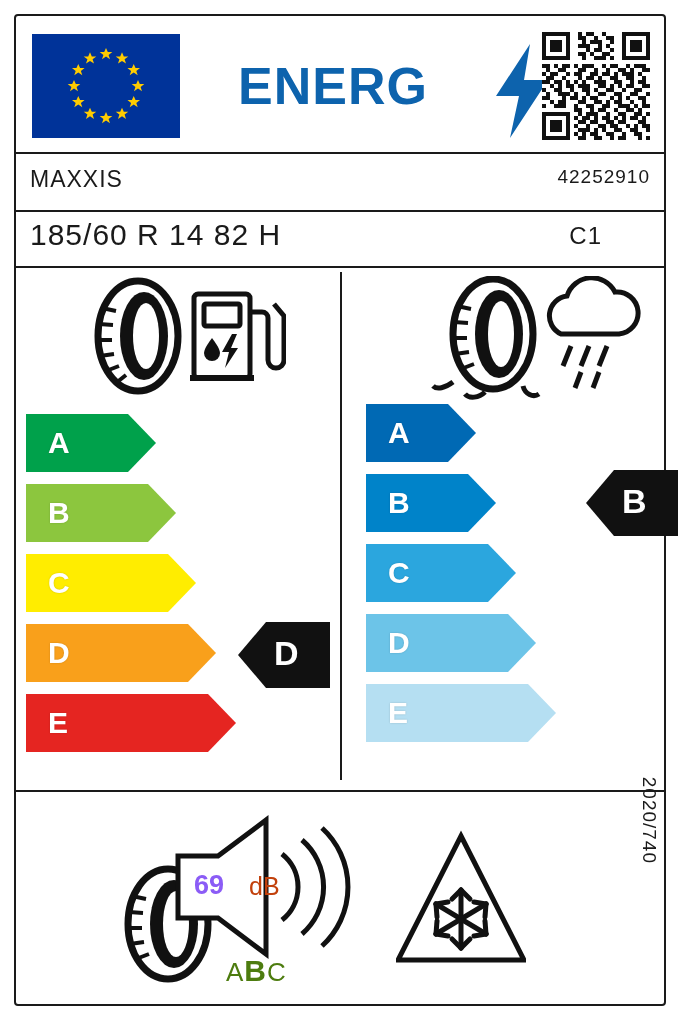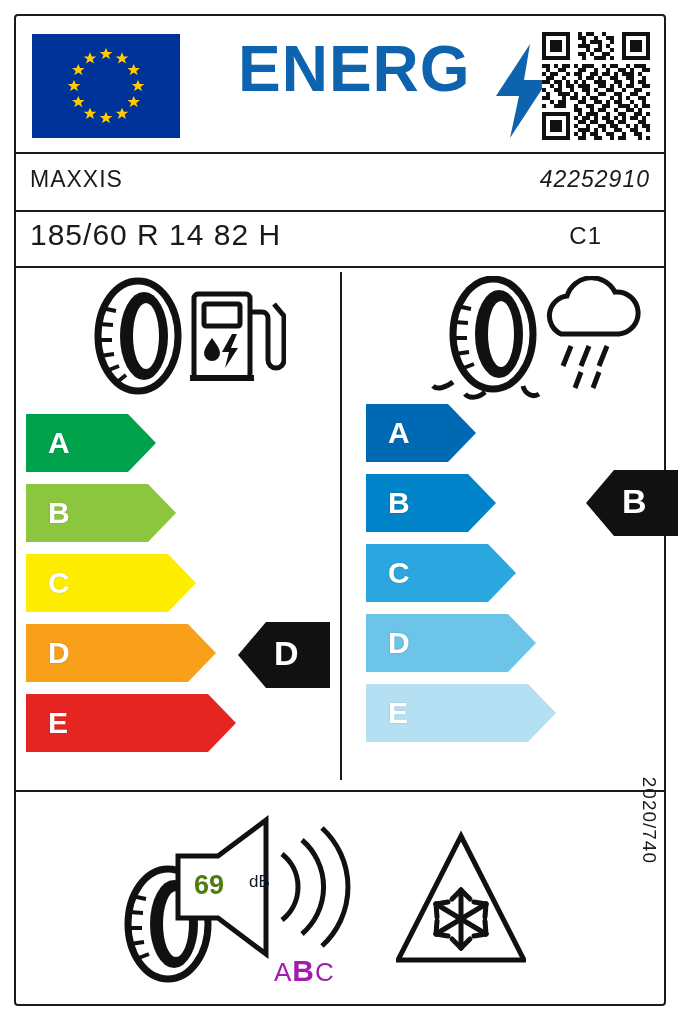--- a/index.html
+++ b/index.html
@@ -43,22 +43,22 @@
     left: 16px;
     top: 18px;
     width: 148px;
     height: 104px;
     background: #003399;
   }
   .eu-flag svg { display: block; }
   .energ-word {
     position: absolute;
     left: 222px;
-    top: 9px;
-    font-size: 64px;
+    top: 26px;
+    font-size: 52px;
     font-weight: bold;
     letter-spacing: 1px;
     color: #0d63ad;
     line-height: 88px;
   }
   .bolt {
     position: absolute;
     left: 476px;
     top: 28px;
     width: 60px;
@@ -90,24 +90,23 @@
     left: 14px;
     top: 12px;
     font-size: 23px;
     letter-spacing: 1px;
     color: #1a1a1a;
   }
   .sku {
     position: absolute;
     right: 14px;
     top: 12px;
-    font-size: 23px;
+    font-size: 19px;
     letter-spacing: 1px;
     color: #1a1a1a;
-    font-style: italic;
   }
 
   
   .size-row {
     position: absolute;
     left: 16px;
     top: 212px;
     width: 600px;
     height: 54px;
   }
@@ -225,37 +224,36 @@
     top: 22px;
     width: 260px;
     height: 180px;
   }
   .noise-db {
     position: absolute;
     left: 78px;
     top: 56px;
     font-size: 27px;
     font-weight: bold;
-    color: #4d7c0f;
+    color: #8b5cf6;
   }
   .noise-db-unit {
     position: absolute;
     left: 133px;
     top: 58px;
-    font-size: 17px;
-    color: #0f172a;
+    font-size: 25px;
+    color: #c2410c;
   }
   .noise-class {
     position: absolute;
     left: 110px;
     top: 140px;
     font-size: 26px;
-    color: #a21caf;
+    color: #4d7c0f;
     letter-spacing: 1px;
-    margin-left: 48px;
   }
   .noise-class b { font-size: 30px; font-weight: bold; }
   .snow-group {
     position: absolute;
     left: 380px;
     top: 36px;
     width: 130px;
     height: 140px;
   }
   .docnum {

